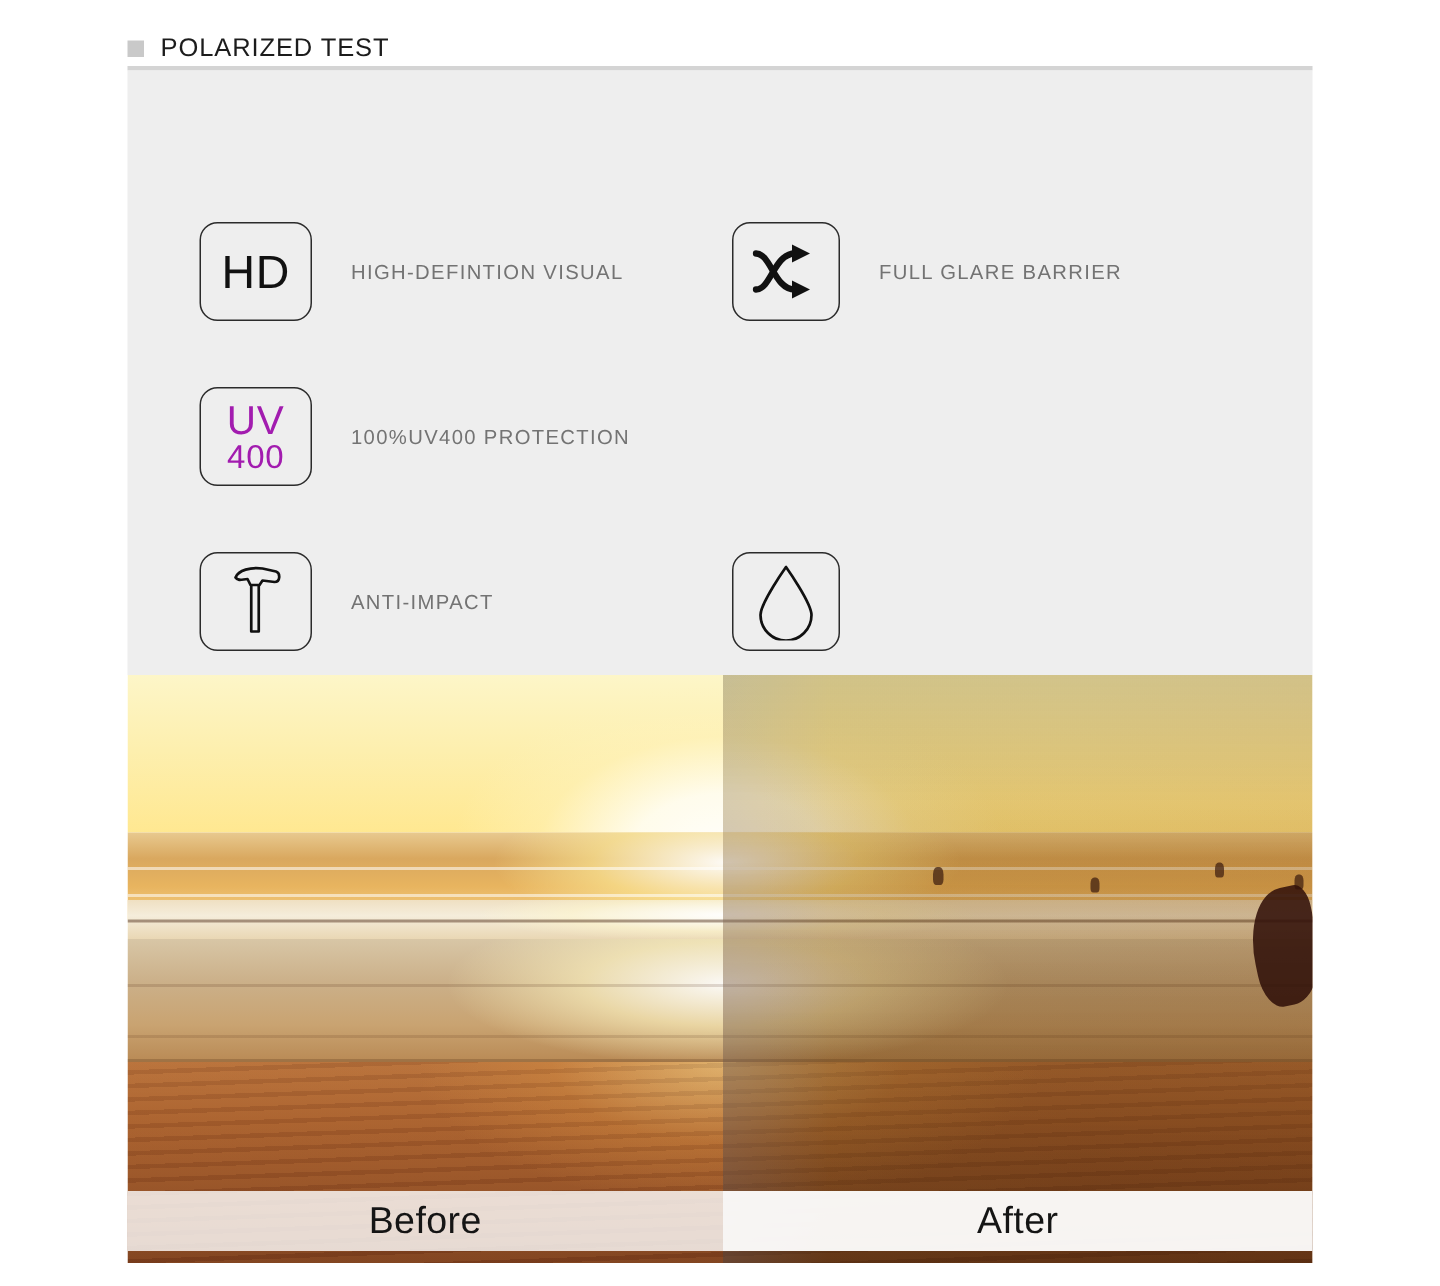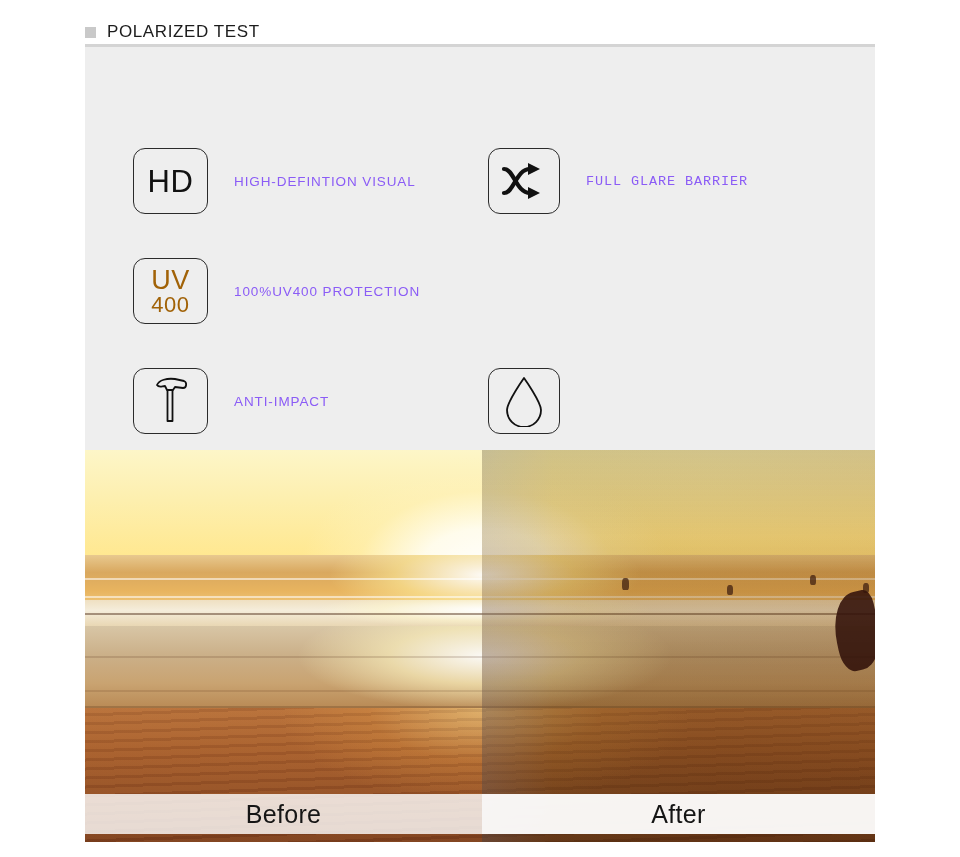--- a/index.html
+++ b/index.html
@@ -68,21 +68,21 @@
     width: 790px;
     height: 403px;
   }
 
   .feature-item {
     position: absolute;
     display: flex;
     align-items: center;
   }
   .feature-item.col0 { left: 48px; }
-  .feature-item.col1 { left: 403px; font-family: Liberation Mono, monospace; }
+  .feature-item.col1 { left: 403px; }
   .feature-item.row0 { top: 101px; }
   .feature-item.row1 { top: 211px; }
   .feature-item.row2 { top: 321px; }
 
   .icon-box {
     width: 75px;
     height: 66px;
     border: 1.4px solid #2b2b2b;
     border-radius: 12px;
     display: flex;
@@ -100,30 +100,30 @@
     font-size: 31px;
     color: #111;
     letter-spacing: 0.5px;
     line-height: 1;
     font-weight: 400;
     text-align: right;
   }
   .icon-text-uv {
     display: flex;
     flex-direction: column;
-    align-items: flex-start;
+    align-items: center;
     line-height: 1;
-    color: #a16207;
+    color: #a21caf;
   }
   .icon-text-uv .uv-top { font-size: 27px; letter-spacing: 0.5px; }
   .icon-text-uv .uv-bot { font-size: 22px; letter-spacing: 0.5px; margin-top: 0; }
 
   .feature-label {
     font-size: 13.5px;
-    color: #8b5cf6;
+    color: #737373;
     letter-spacing: 0.9px;
     white-space: nowrap;
     margin-left: 26px;
   }
 
   
   .photo {
     position: absolute;
     left: 85px;
     top: 450px;

